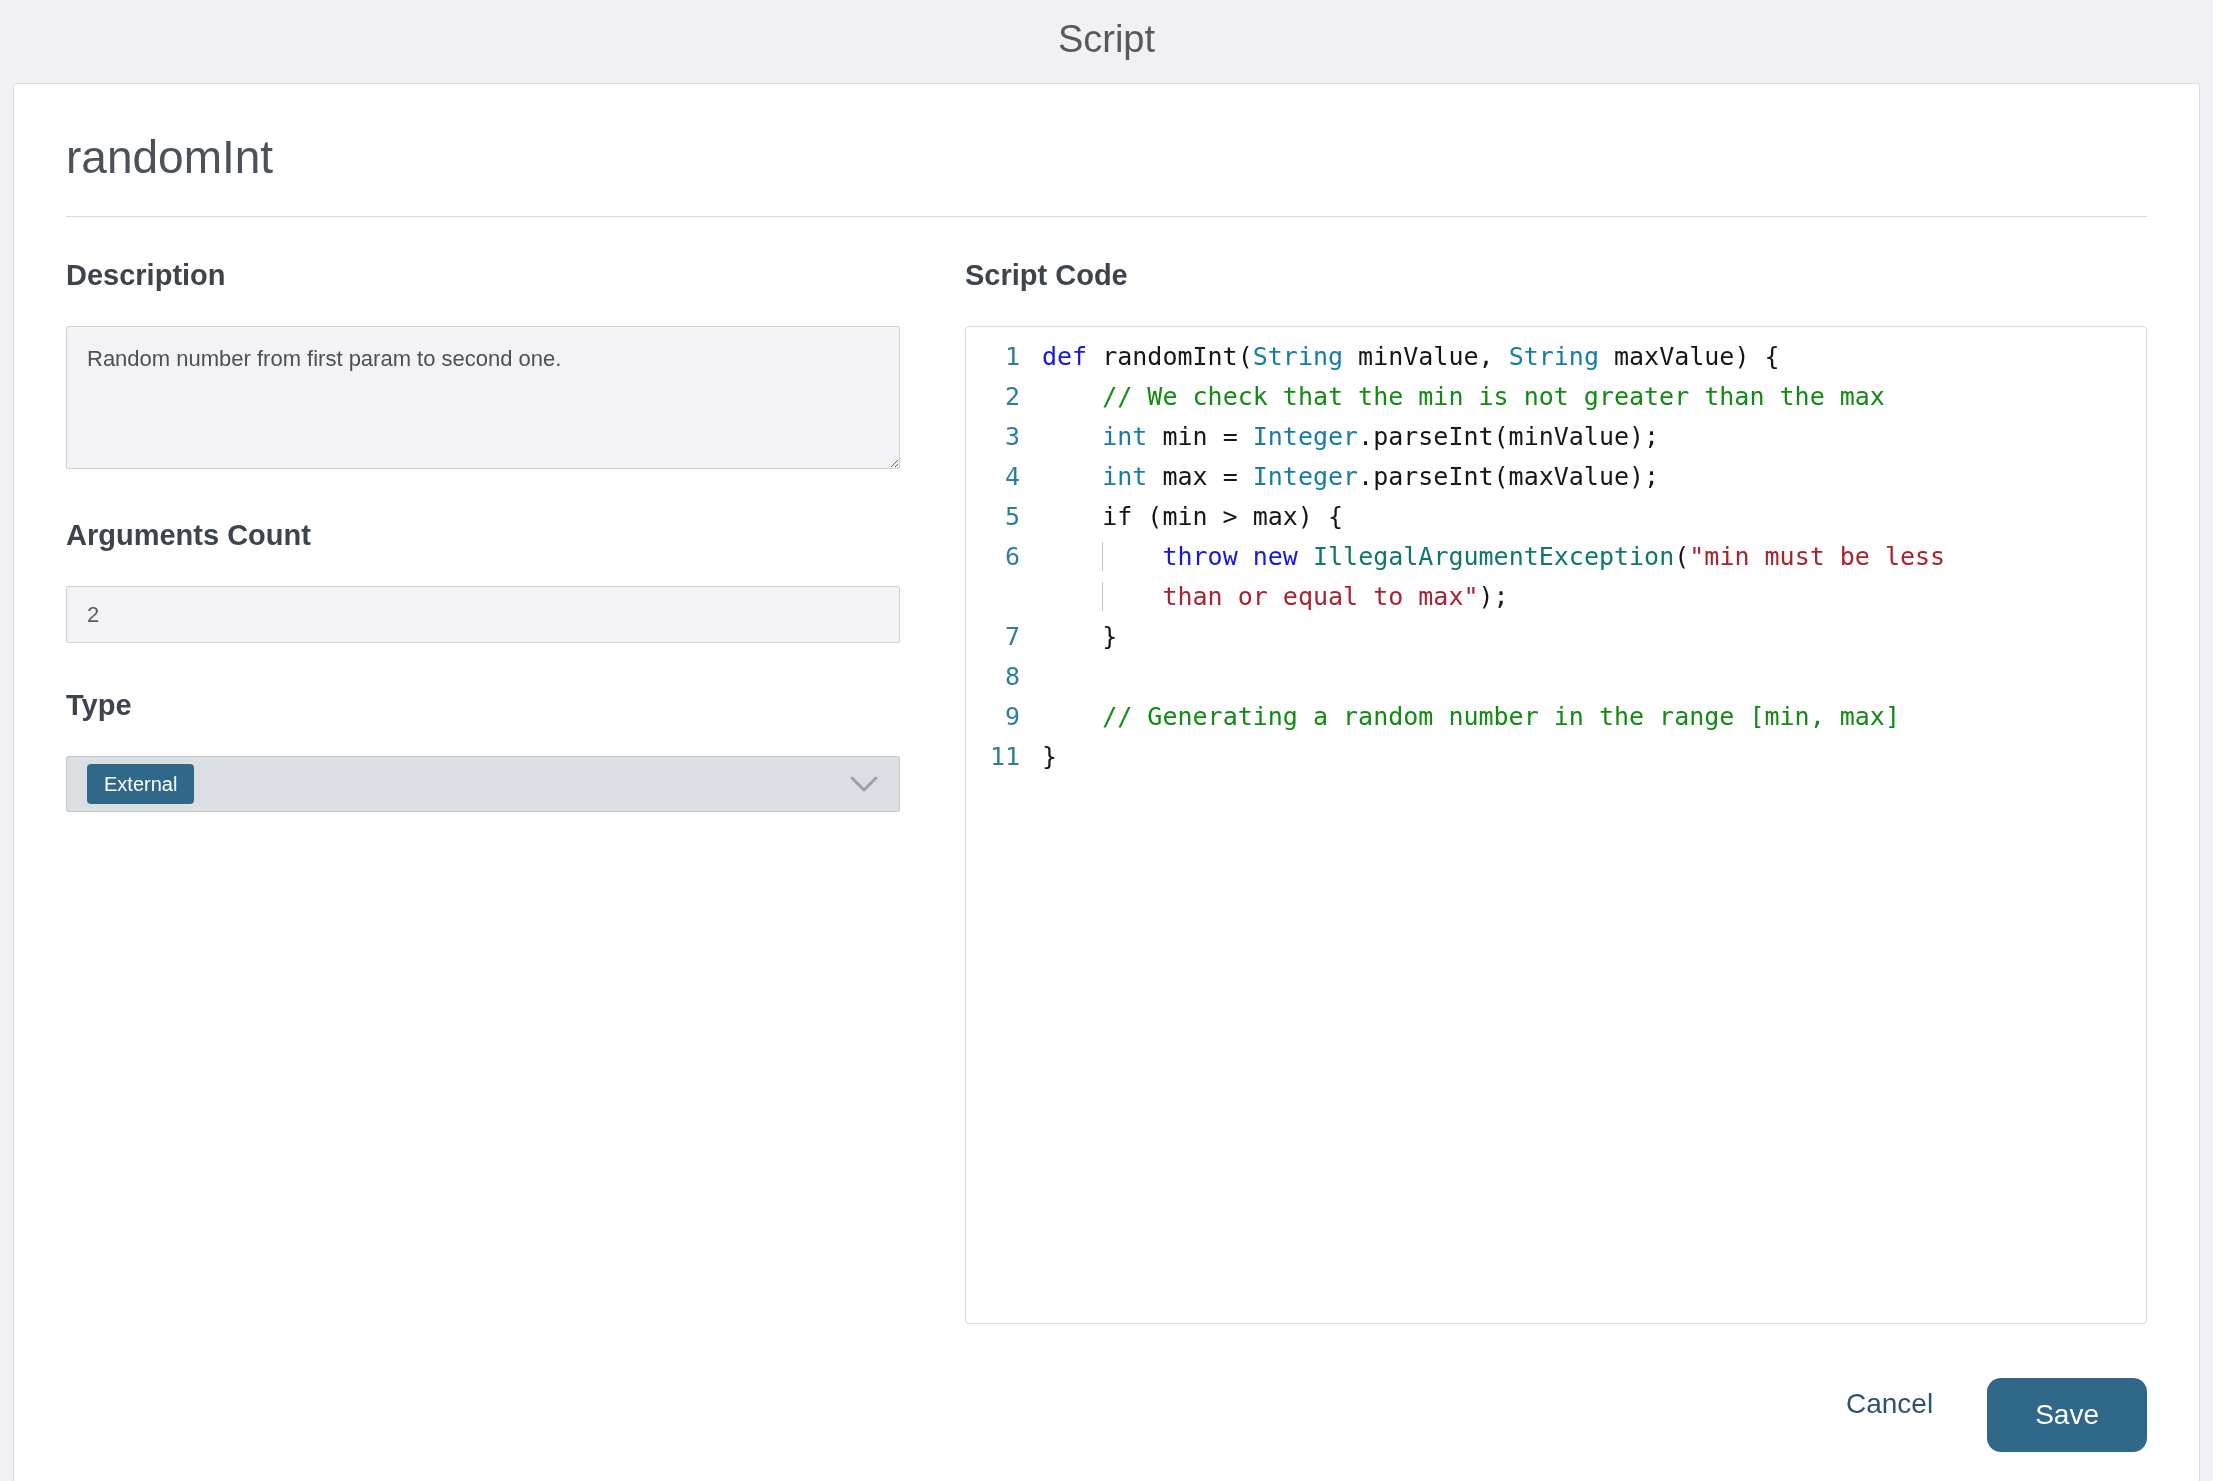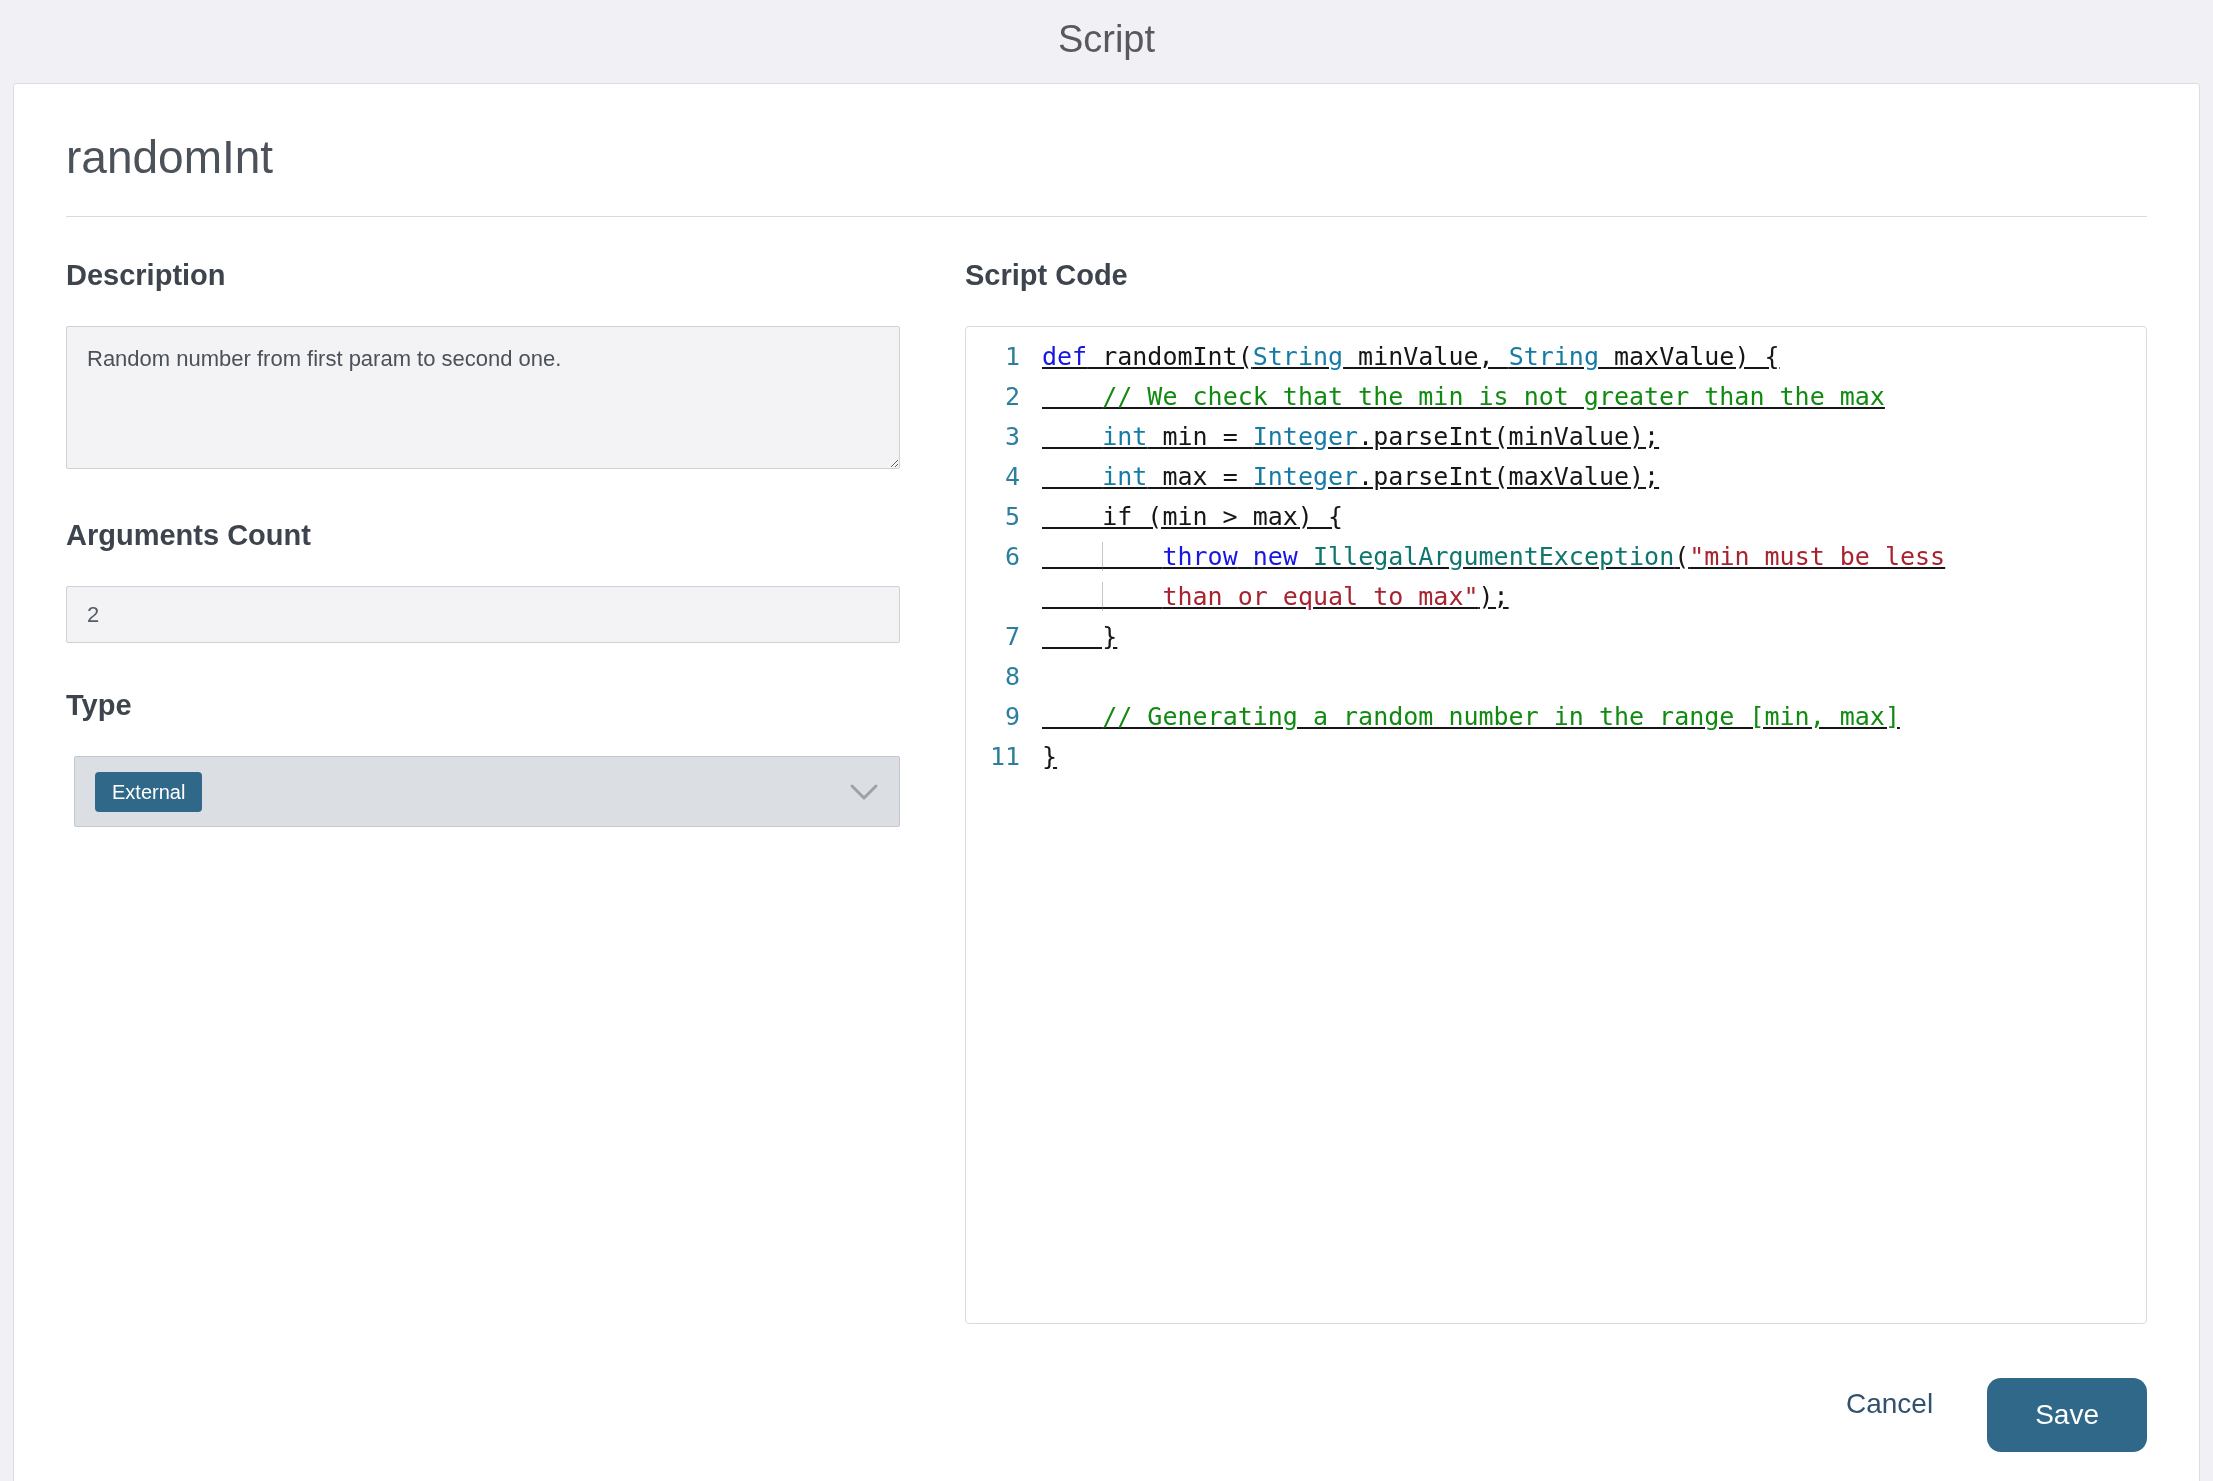--- a/index.html
+++ b/index.html
@@ -73,30 +73,29 @@
     background: #f3f3f6;
     border: 1px solid #ced2d6;
     border-radius: 2px;
     padding: 0 20px;
     font-family: "Liberation Sans", sans-serif;
     font-size: 22px;
     color: #575d64;
   }
 
   .type-select {
-    height: 71px;
+    height: 56px;
     background: #dbdee3;
     border: 1px solid #c3c8cd;
     border-radius: 2px;
     display: flex;
     align-items: center;
     justify-content: space-between;
     padding: 0 20px;
     cursor: pointer;
-    margin-left: 8px;
   }
   .type-chip {
     background: #30688a;
     color: #ffffff;
     font-size: 20px;
     padding: 9px 17px;
     border-radius: 4px;
     line-height: 1.1;
   }
   .chevron { flex: none; margin-left: 12px; }
@@ -115,21 +114,21 @@
   }
   .code-row { display: flex; line-height: 40px; min-height: 40px; }
   .gutter-num {
     flex: none;
     width: 54px;
     text-align: right;
     margin-right: 22px;
     color: #2d7f9e;
     user-select: none;
   }
-  .code-content { white-space: pre; color: #161616; text-decoration: underline; }
+  .code-content { white-space: pre; color: #161616; }
   .tk-pl  { color: #161616; }
   .tk-kw  { color: #1717e0; }
   .tk-ty  { color: #167ca6; }
   .tk-cm  { color: #118a11; }
   .tk-st  { color: #a8232f; }
   .tk-ex  { color: #0f766e; }
   .tk-num { color: #116644; }
   .tk-gd  { box-shadow: inset 1px 0 0 #c3c7cb; }
 
   

